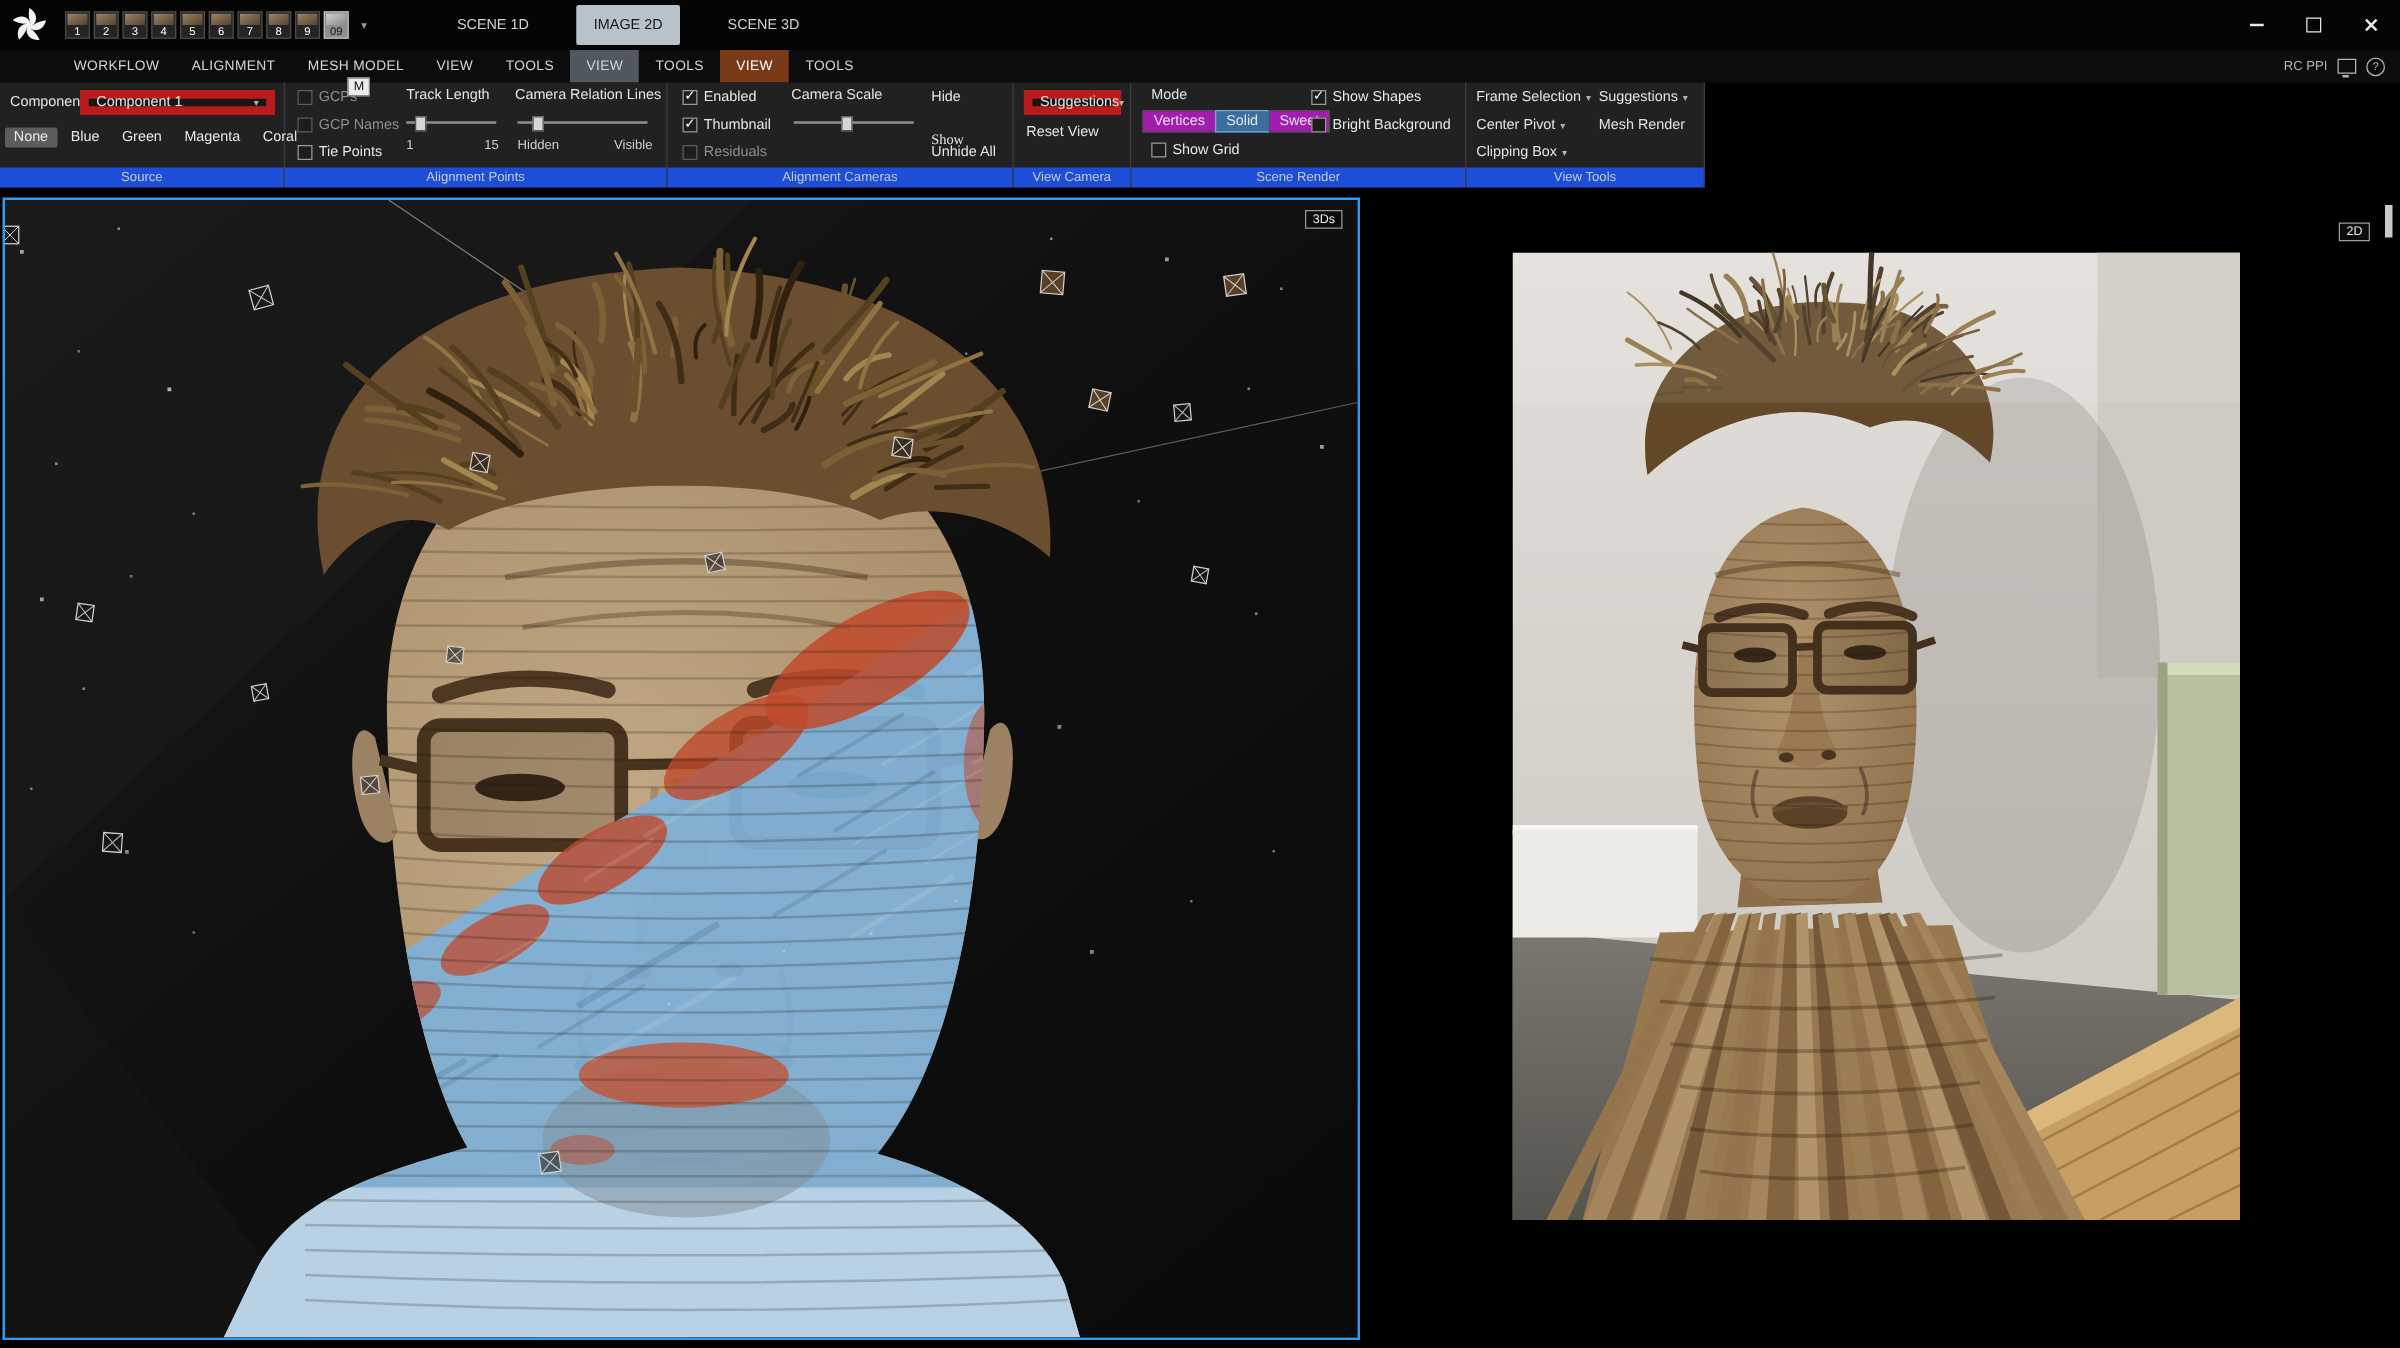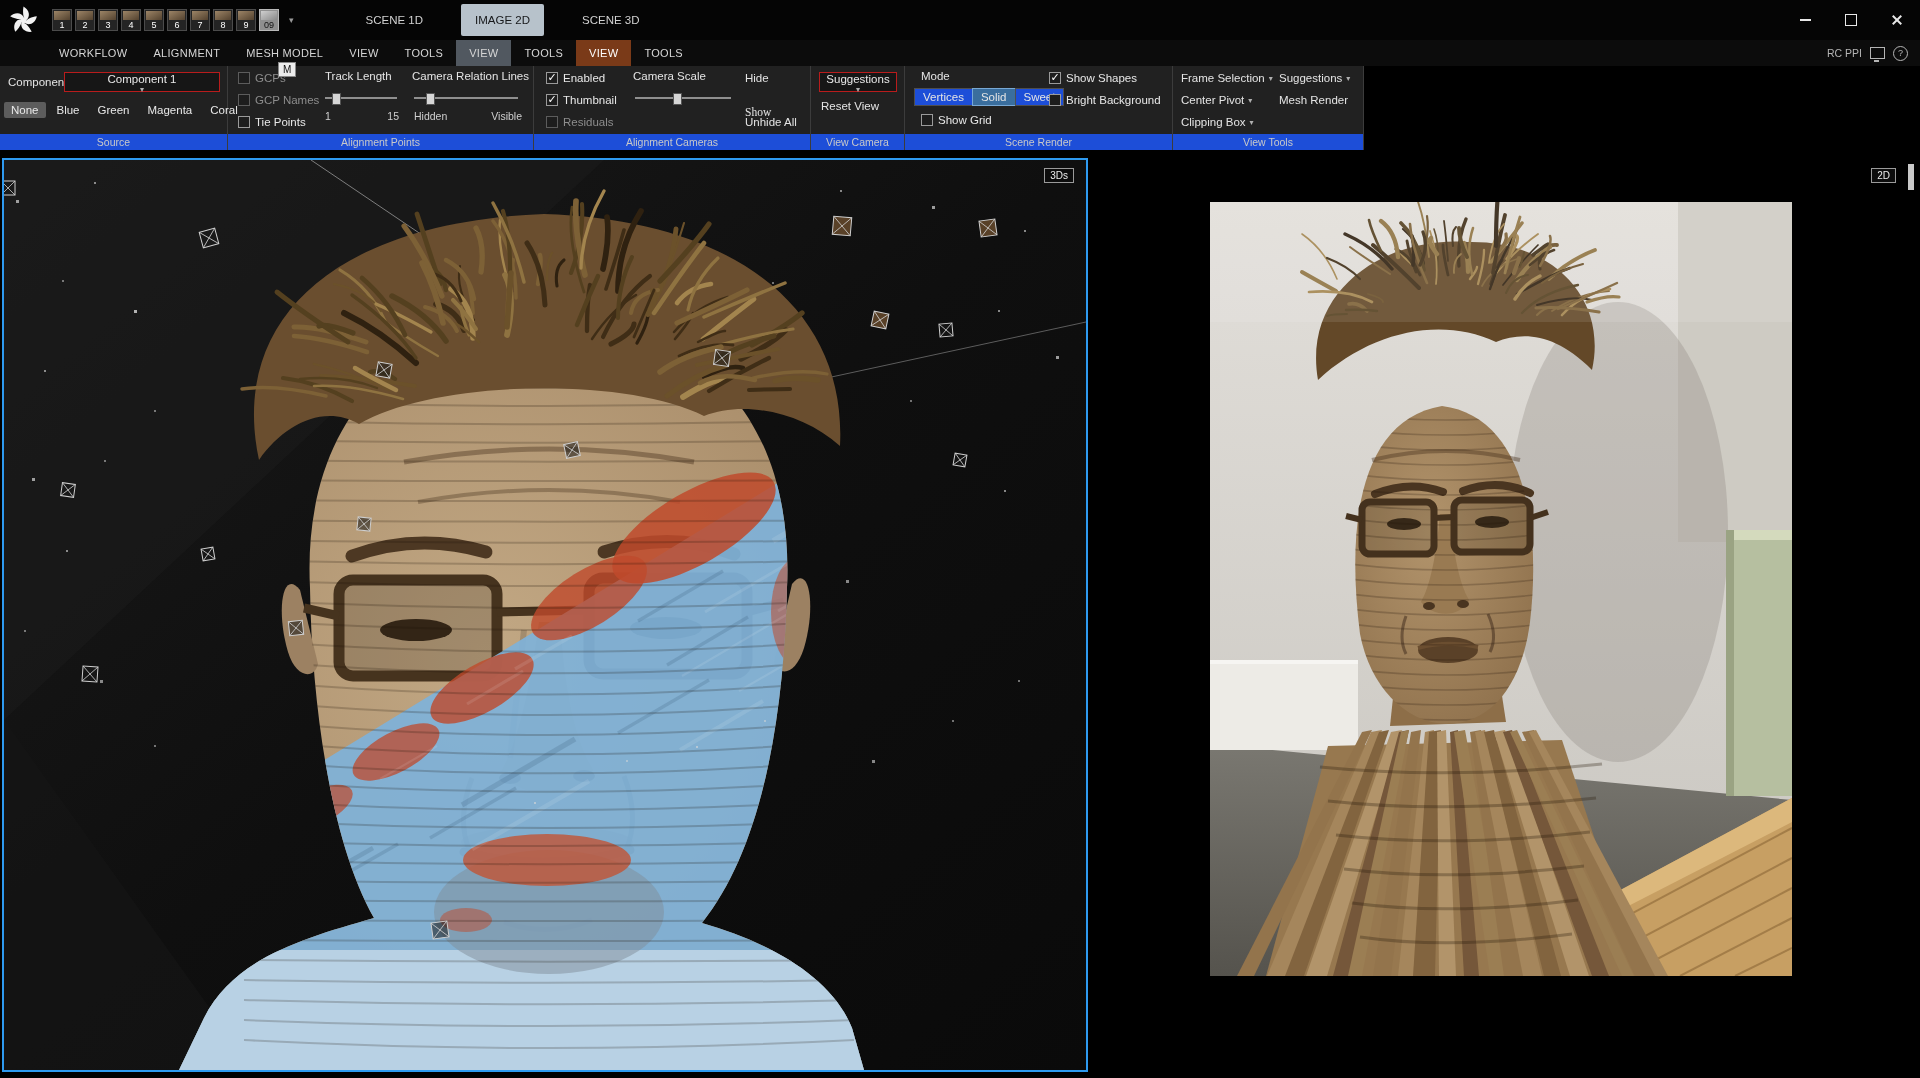--- a/index.html
+++ b/index.html
@@ -35,43 +35,43 @@
   .screen-icon::after{content:"";position:absolute;left:3px;bottom:-4px;width:5px;height:2px;background:#b5b5b5;}
   .help-icon{width:13px;height:13px;border:1px solid #b5b5b5;border-radius:50%;display:flex;align-items:center;justify-content:center;font-size:9px;color:#b5b5b5;}
   .keytip{position:absolute;left:278px;top:62px;background:#ececec;color:#111;border:1px solid #888;font-size:10px;padding:0 4px;line-height:13px;z-index:6;}
   
   .ribbon-body{position:absolute;top:66px;left:0;width:1364px;height:84px;background:#212121;}
   .group{position:absolute;top:0;height:84px;border-right:1px solid #3c3c3c;box-sizing:border-box;}
   .gtitle{position:absolute;left:0;right:0;bottom:0;height:16px;background:#1d4ed8;color:#c9c9c9;font-size:10.5px;display:flex;align-items:center;justify-content:center;}
   .lbl{position:absolute;font-size:11.5px;color:#e4e4e4;white-space:nowrap;}
   .cmd{position:absolute;font-size:11.5px;color:#e4e4e4;white-space:nowrap;display:flex;align-items:center;gap:4px;cursor:default;}
   .car{font-size:8px;color:#b0b0b0;}
-  .selbox{position:absolute;height:20px;background:#161616;border:1px solid #b91c1c;display:flex;align-items:center;justify-content:space-between;padding:0 6px;font-size:11.5px;color:#e8e8e8;box-sizing:border-box;flex-direction:column;}
+  .selbox{position:absolute;height:20px;background:#161616;border:7px solid #b91c1c;display:flex;align-items:center;justify-content:space-between;padding:0 6px;font-size:11.5px;color:#e8e8e8;box-sizing:border-box;}
   .cb{position:absolute;display:flex;align-items:center;gap:5px;font-size:11.5px;color:#e8e8e8;white-space:nowrap;}
   .cb .box{width:12px;height:12px;background:#1d1d1d;border:1px solid #9a9a9a;display:flex;align-items:center;justify-content:center;box-sizing:border-box;}
   .cb .chk{display:none;font-size:11px;color:#fff;line-height:1;margin-top:-1px;}
   .cb.checked .chk{display:block;}
   .cb.dis{color:#8d8d8d;} .cb.dis .box{border-color:#5c5c5c;}
   .slider{position:absolute;height:12px;}
   .slider::before{content:"";position:absolute;left:0;right:0;top:5px;height:2px;background:#8f8f8f;}
   .thumb{position:absolute;top:1px;width:7px;height:10px;background:#d6d6d6;border:1px solid #555;}
   .mm{position:absolute;display:flex;justify-content:space-between;font-size:10.5px;color:#cfcfcf;}
   .crow{position:absolute;display:flex;gap:4px;align-items:center;}
   .cbtn{font-size:11.5px;color:#e8e8e8;padding:2px 7px;}
   .cbtn.on{background:#5c5c5c;border-radius:2px;}
   .seg{position:absolute;display:flex;}
-  .sbtn{font-size:11.5px;color:#e4e4e4;padding:2px 8px;border:1px solid #4e4e4e;margin-left:-1px;background:#1d4ed8;}
+  .sbtn{font-size:11.5px;color:#e4e4e4;padding:2px 8px;border:1px solid #4e4e4e;margin-left:-1px;background:#a21caf;}
   .sbtn.on{background:#3a6e9e;border-color:#78a8d4;}
   
   .main{position:absolute;top:158px;left:0;right:0;bottom:0;background:#000;}
   .vp3d{position:absolute;left:2px;top:0;width:1082px;height:910px;border:2px solid #2e9af0;background:#0b0b0b;}
   .vp2d{position:absolute;left:1092px;top:0;right:0;bottom:0;background:#000;}
   .photo{position:absolute;left:118px;top:44px;width:582px;height:774px;}
   .vbadge{position:absolute;background:#0c0c0c;border:1px solid #9a9a9a;color:#ececec;font-size:10px;line-height:13px;padding:0 5px;z-index:3;}
-  .b3{right:12px;top:8px;} .b2{right:24px;top:10px;}
+  .b3{right:12px;top:8px;} .b2{right:24px;top:20px;}
   .vscroll{position:absolute;right:6px;top:6px;width:6px;height:26px;background:#c9c9c9;z-index:3;}
   svg{display:block;}
 </style>
 </head>
 <body>
 
 <div class="titlebar">
   <div class="logo">
     <svg viewBox="0 0 40 40" width="33" height="33">
       <g fill="#f2f2f2">

